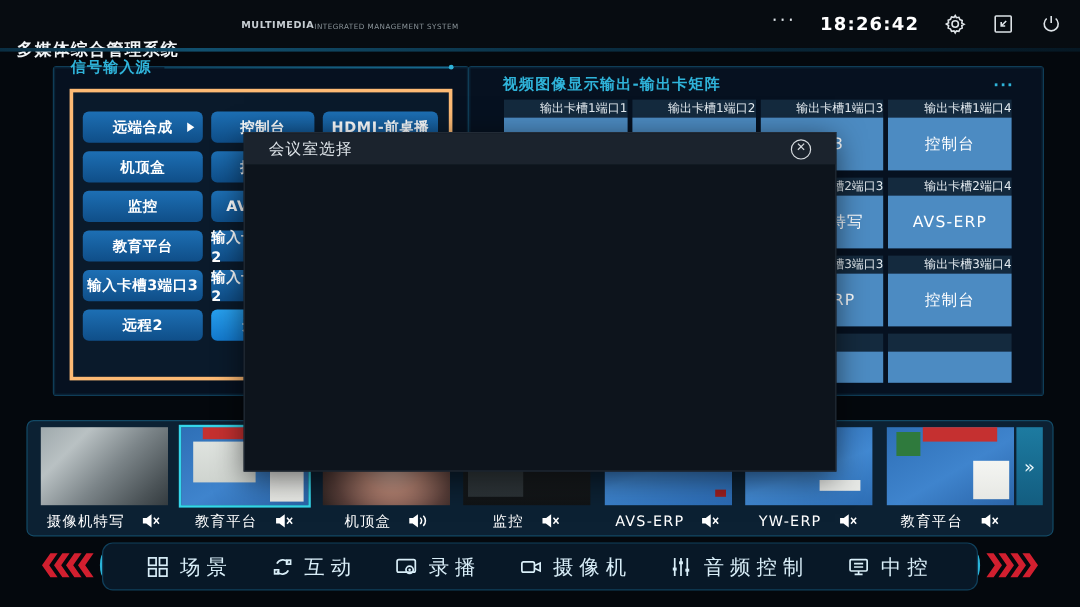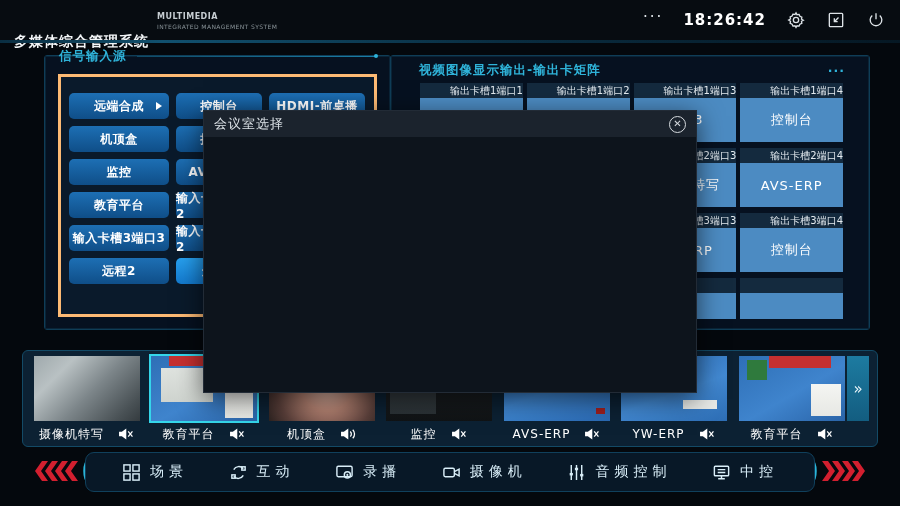--- a/index.html
+++ b/index.html
@@ -6,21 +6,21 @@
   html,body { width:900px; height:506px; overflow:hidden; }
   body { font-family:"DejaVu Sans", sans-serif; background:#04080d; color:#e8edf1; position:relative; }
 
   
   .topbar { position:absolute; left:0; top:0; width:900px; height:40px; background:#070c11;
             display:flex; align-items:center; padding:0 14px; }
   .topbar::after { content:""; position:absolute; left:0; bottom:-3px; width:100%; height:3px;
                    background:linear-gradient(90deg,#0a2e42,#11506e 18%,#0a2e42 55%,#061824); }
   .brand { display:flex; align-items:center; gap:8px; }
   .brand-cn { font-size:14px; font-weight:bold; letter-spacing:1px; color:#f2f5f7;margin-top:44px; }
-  .brand-en { display:flex; flex-direction:column; line-height:8px; padding-top:3px; }
+  .brand-en { display:flex; flex-direction:row; line-height:8px; padding-top:3px;margin-left:44px; }
   .brand-en b { font-size:8px; color:#c6cdd2; letter-spacing:.5px; font-weight:bold; }
   .brand-en i { font-size:6px; color:#8a9499; font-style:normal; letter-spacing:.4px; margin-top:2px;}
   .topbar-right { margin-left:auto; display:flex; align-items:center; gap:20px; }
   .dots { font-size:15px; letter-spacing:2px; color:#dfe5e9; padding-bottom:6px; cursor:pointer;}
   .clock { font-size:15px; font-weight:bold; color:#fff; letter-spacing:1px; }
   .tb-icon { width:20px; height:20px; display:block; cursor:pointer; }
   .tb-icon svg { width:100%; height:100%; stroke:#dde3e7; fill:none; stroke-width:1.6; }
 
   
   .panel { position:absolute; border:1px solid #0f3d57; background:#061120; border-radius:3px; }
@@ -52,21 +52,21 @@
             display:grid; grid-template-columns:repeat(4,1fr); column-gap:4px; row-gap:6px; }
   .mcell { display:flex; flex-direction:column; cursor:pointer; }
   .mcell-h { height:15px; background:#142a3e; color:#e4ebf0; font-size:10px; line-height:15px;
              padding-left:4px; white-space:nowrap; overflow:hidden;text-align:right; }
   .mcell-b { flex:1; background:#4c8bc2; color:#fff; font-size:13px; display:flex;
              align-items:center; justify-content:center; letter-spacing:1px; white-space:nowrap; overflow:hidden;}
 
   
   .modal { position:absolute; left:203px; top:110px; width:494px; height:283px; z-index:50;
            background:#0d141c; border:1px solid #222b36; box-shadow:0 6px 24px rgba(0,0,0,.6); }
-  .modal-titlebar { height:26px; background:#1b232d; display:flex; align-items:center; padding:0 10px; }
+  .modal-titlebar { height:26px; background:#1b232d; display:flex; align-items:center; padding:0 20px; }
   .modal-title { font-size:13px; color:#dfe5ea; letter-spacing:1px; }
   .modal-close { margin-left:auto; width:17px; height:17px; border:1.4px solid #d6dbdf; border-radius:50%;
                  color:#d6dbdf; font-size:10px; line-height:14px; text-align:center; cursor:pointer; }
   .room-row { margin-top:27px; padding:0 26px; display:flex; gap:25px; }
   .room-btn { width:69px; height:66px; background:#0f5b97; border-radius:8px; color:#fff;
               font-size:11.5px; display:flex; align-items:center; justify-content:center;
               cursor:pointer; white-space:nowrap; }
 
   
   .strip { position:absolute; left:22px; top:350px; width:856px; height:97px; z-index:10;
@@ -103,21 +103,21 @@
   .thv-desk4 { background:
       linear-gradient(#c53030,#c53030) 30px 0/62px 12px no-repeat,
       linear-gradient(#f4f5f2,#e7e8e4) 72px 28px/30px 32px no-repeat,
       linear-gradient(#2f7a3d,#2f7a3d) 8px 4px/20px 20px no-repeat,
       linear-gradient(150deg,#2e6fb6,#3f84cd 55%,#2a64a8); }
 
   
   .nav { position:absolute; left:85px; top:452px; width:730px; height:40px; z-index:20;
          background:#081827; border:1px solid #10405c; border-radius:9px;
          display:flex; align-items:center; justify-content:space-between; padding:0 26px; }
-  .nav-item { display:flex; align-items:center; gap:9px; color:#d9eef8; font-size:14px;
+  .nav-item { display:flex; align-items:center; gap:9px; color:#d9eef8; font-size:17px;
               letter-spacing:5px; cursor:pointer; height:100%; padding:0 10px; }
   .nav-item.active { background:#1173b6; color:#fff; padding:0 20px; }
   .nav-item svg { width:19px; height:19px; stroke:currentColor; fill:none; stroke-width:1.5; flex:none;}
   .deco { position:absolute; top:458px; z-index:15; width:72px; height:26px; }
   .deco.left { left:26px; }
   .deco.right { right:26px; transform:scaleX(-1); }
 
   [data-interactable="true"] { cursor:pointer; }
 </style>
 </head>

